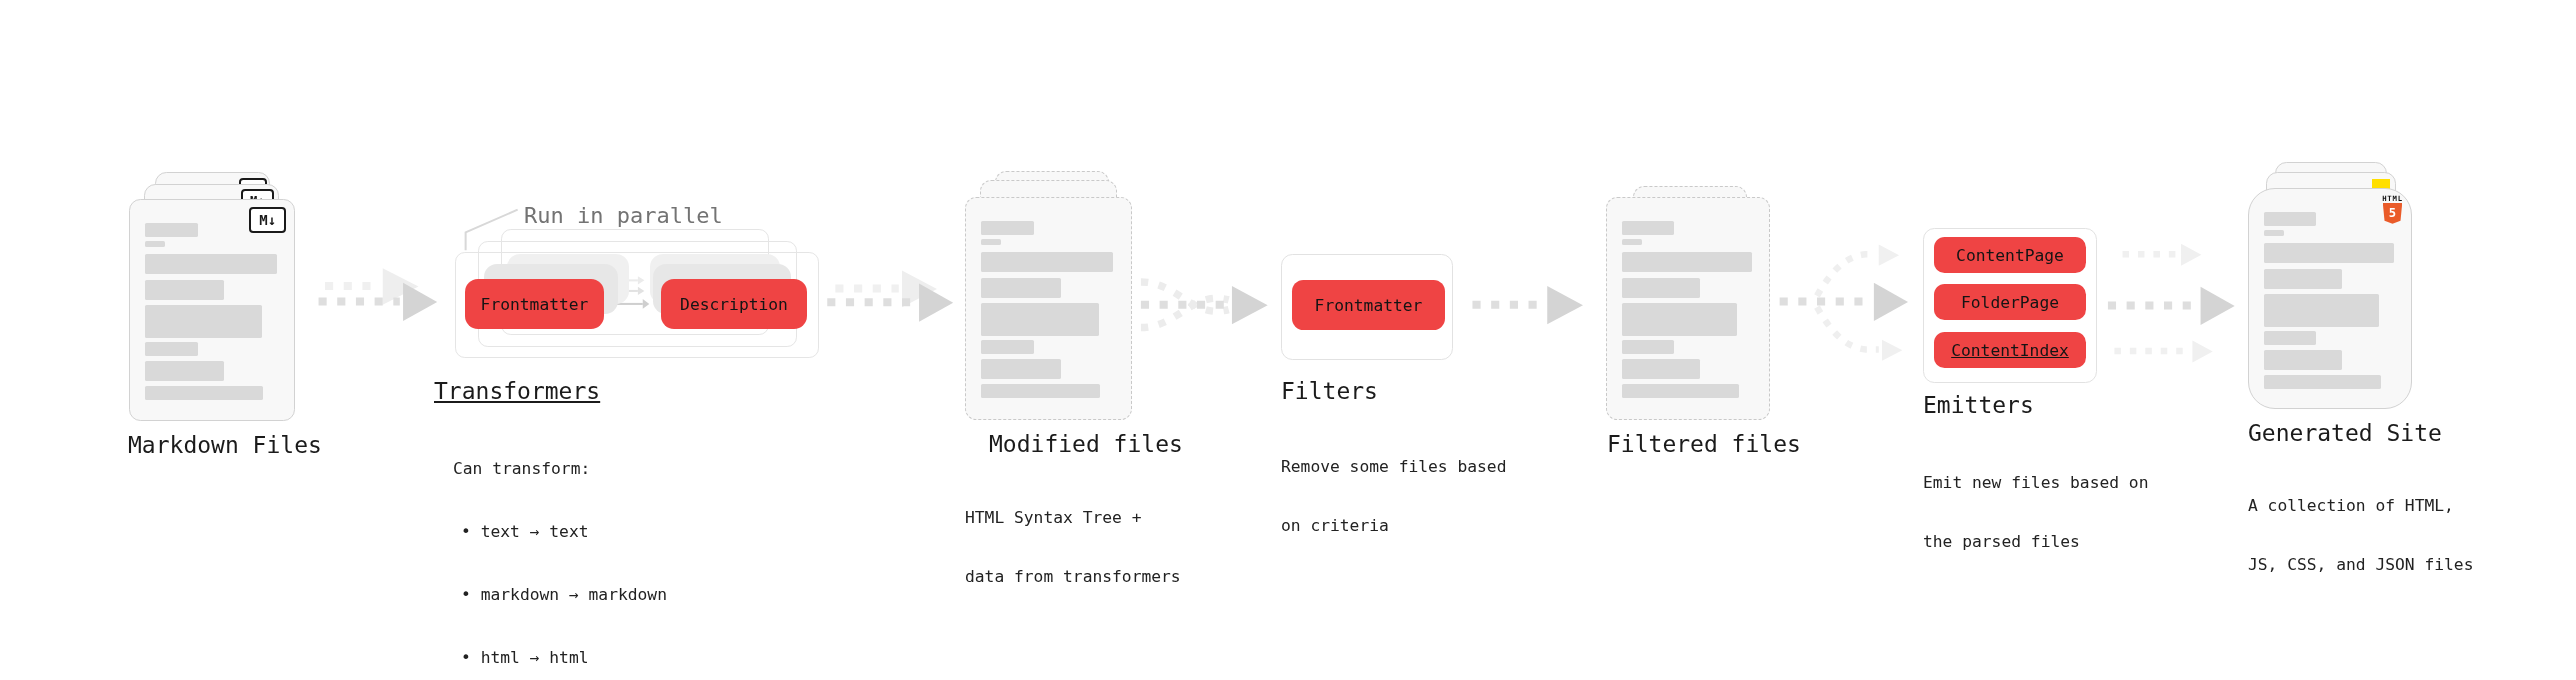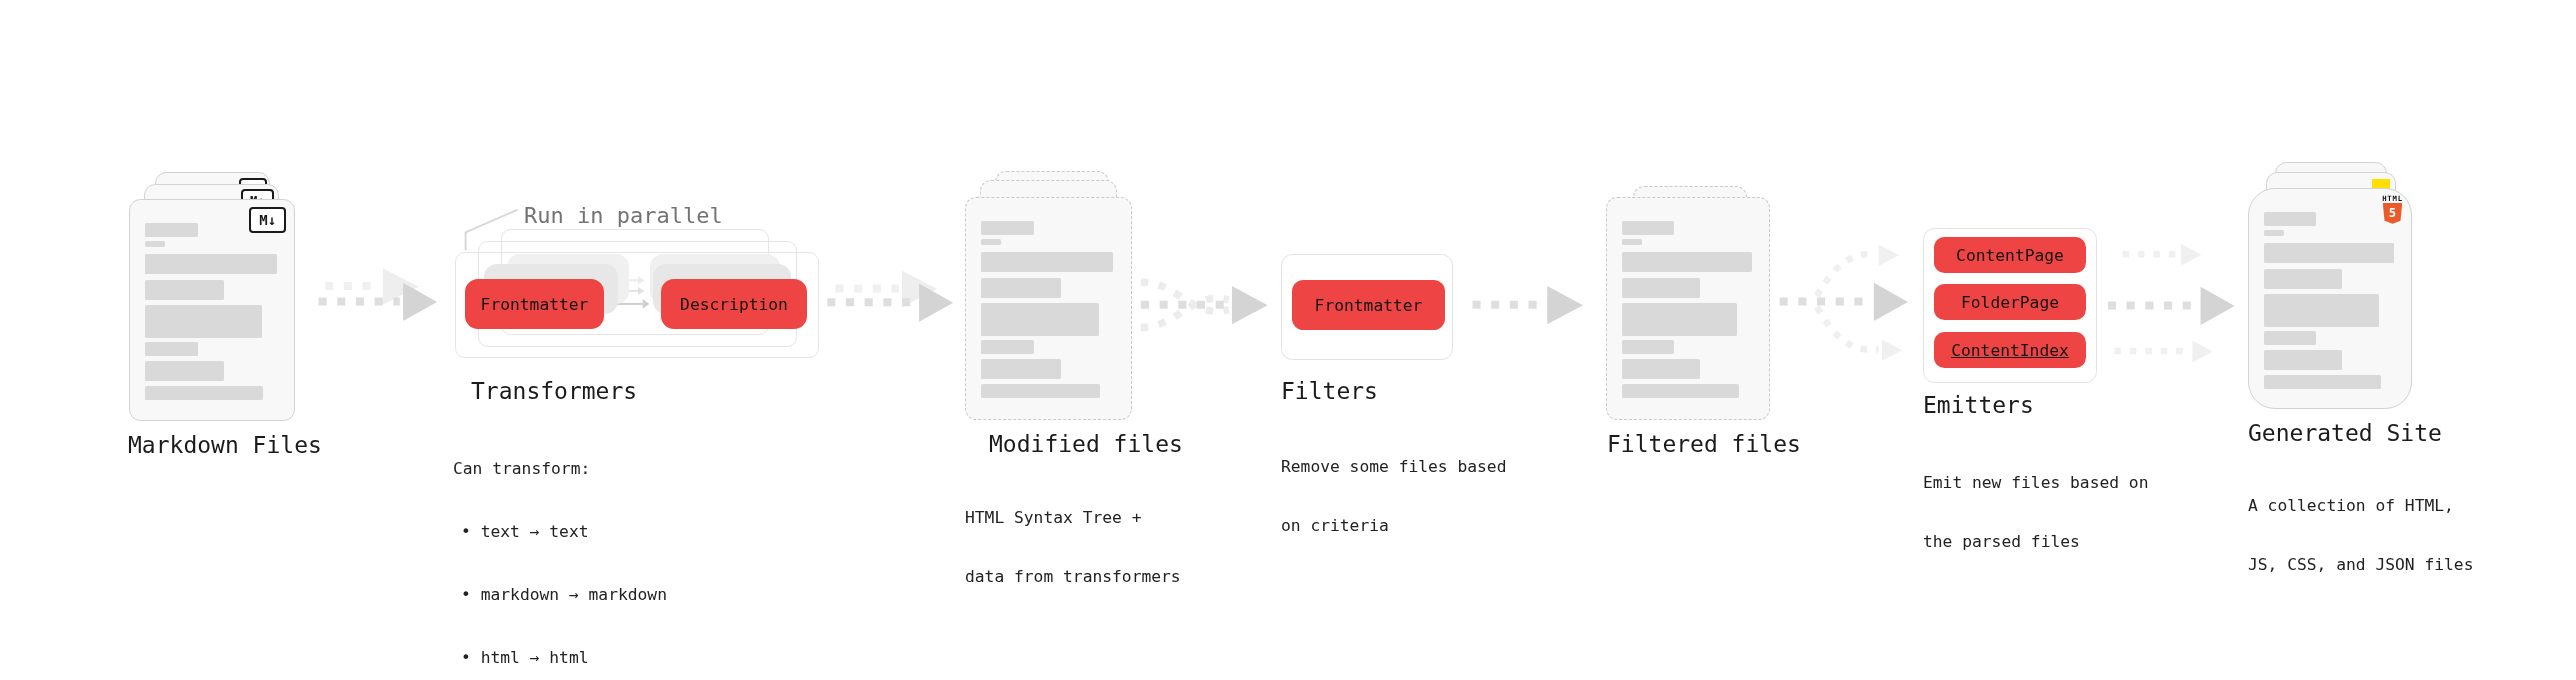--- a/index.html
+++ b/index.html
@@ -145,21 +145,21 @@
   <div class="pill l2" style="left:507px;top:254px;width:122px;height:50px;"></div>
   <div class="pill l1" style="left:484px;top:264px;width:134px;height:50px;"></div>
   <div class="pill" style="left:465px;top:279px;width:139px;height:50px;">Frontmatter</div>
 
   <div class="pill l2" style="left:650px;top:254px;width:130px;height:50px;"></div>
   <div class="pill l1" style="left:653px;top:264px;width:138px;height:50px;"></div>
   <div class="pill" style="left:661px;top:279px;width:146px;height:50px;">Description</div>
 
   <div class="note" style="left:524px;top:203px;">Run in parallel</div>
 
-  <div class="title" style="left:471px;top:379px;">Transformers</div>
+  <div class="title" style="left:434px;top:379px;text-decoration:underline;">Transformers</div>
   <div class="desc wide" style="left:453px;top:416px;">
     <div>Can transform:</div>
     <div class="bullet">• text → text</div>
     <div class="bullet">• markdown → markdown</div>
     <div class="bullet">• html → html</div>
   </div>
 
   <div class="doc-card dashed" style="left:995px;top:171px;width:114px;height:65px;"></div>
   <div class="doc-card dashed" style="left:980px;top:180px;width:137px;height:81px;"></div>
   <div class="doc-card dashed" style="left:965px;top:197px;width:167px;height:223px;">

